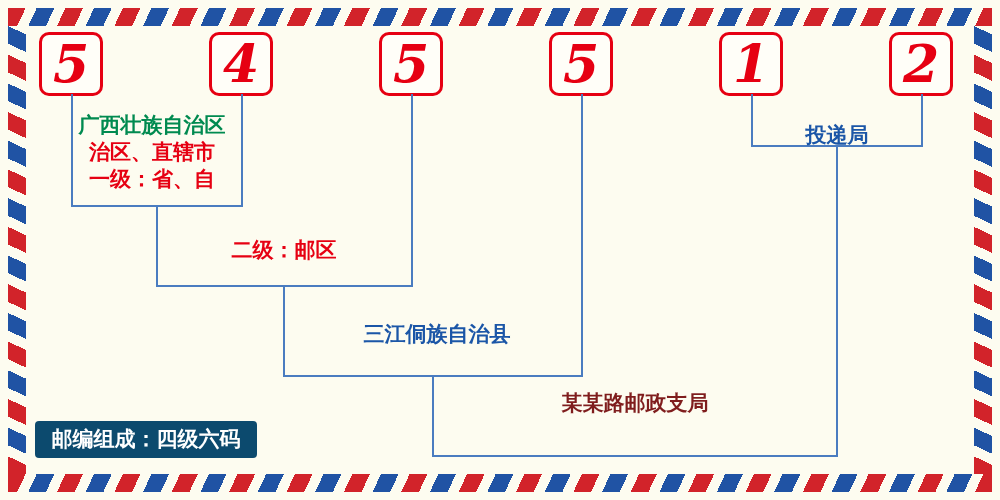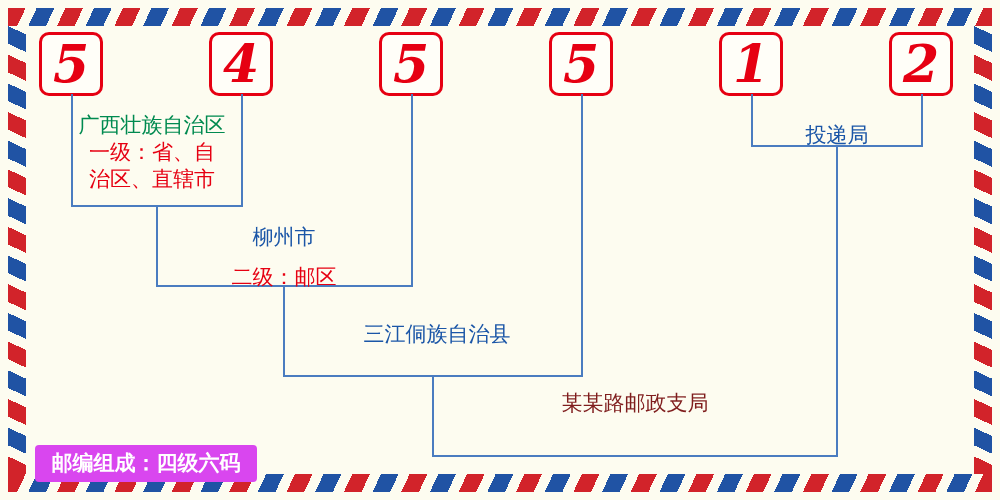--- a/index.html
+++ b/index.html
@@ -38,40 +38,40 @@
     font-family:"DejaVu Serif","Liberation Serif",serif;
     line-height:1;
   }
 
   
   .line{position:absolute;background:#4a7cc0;}
   .v{width:2px;}
   .h{height:2px;}
 
   
-  .label{position:absolute;text-align:center;font-weight:normal;}
+  .label{position:absolute;text-align:center;font-weight:bold;}
   .place{font-size:21px;line-height:27px;}
   .place-green{color:#008a50;}
   .place-blue{color:#1b56a7;}
   .place-dark{color:#7f1d1d;}
   .desc{color:#e60012;font-size:21px;line-height:26px;margin-top:13px;}
   .desc-line{display:block;line-height:27px;margin-top:0;}
 
   #label-level1{left:57px;width:190px;top:112px;}
   #label-level1 .desc{margin-top:0;}
   #label-level2{left:166px;width:236px;top:224px;}
   #label-level3{left:287px;width:300px;top:321px;}
   #label-level4{left:485px;width:300px;top:390px;}
   #label-level4 .desc{margin-top:6px;}
   #label-delivery{left:737px;width:200px;top:122px;}
 
   
   .badge{
-    position:absolute;left:35px;top:445px;width:222px;height:37px;
-    background:#d946ef;border-radius:4px;color:#ffffff;
+    position:absolute;left:35px;top:421px;width:222px;height:37px;
+    background:#0c4a6e;border-radius:4px;color:#ffffff;
     font-size:21px;font-weight:bold;line-height:37px;text-align:center;
   }
 </style>
 </head>
 <body>
 
 <div>
 
   <div class="band band-h band-top"></div>
   <div class="band band-h band-bottom"></div>
@@ -111,27 +111,26 @@
   <div class="line h" style="top:145px;left:751px;width:172px"></div>
 
   <div class="line v" style="left:156px;top:205px;height:80px"></div>
   <div class="line v" style="left:283px;top:285px;height:90px"></div>
   <div class="line v" style="left:432px;top:375px;height:80px"></div>
   <div class="line v" style="left:836px;top:145px;height:310px"></div>
 
   <div class="label" id="label-level1">
     <div class="place place-green">广西壮族自治区</div>
     <div class="desc">
+      <span class="desc-line">治区、直辖市</span>
       <span class="desc-line">一级：省、自</span>
-      <span class="desc-line">治区、直辖市</span>
     </div>
   </div>
 
   <div class="label" id="label-level2">
-    <div class="place place-blue">柳州市</div>
     <div class="desc">二级：邮区</div>
   </div>
 
   <div class="label" id="label-level3">
     <div class="place place-blue">三江侗族自治县</div>
   </div>
 
   <div class="label" id="label-level4">
     <div class="place place-dark">某某路邮政支局</div>
   </div>

